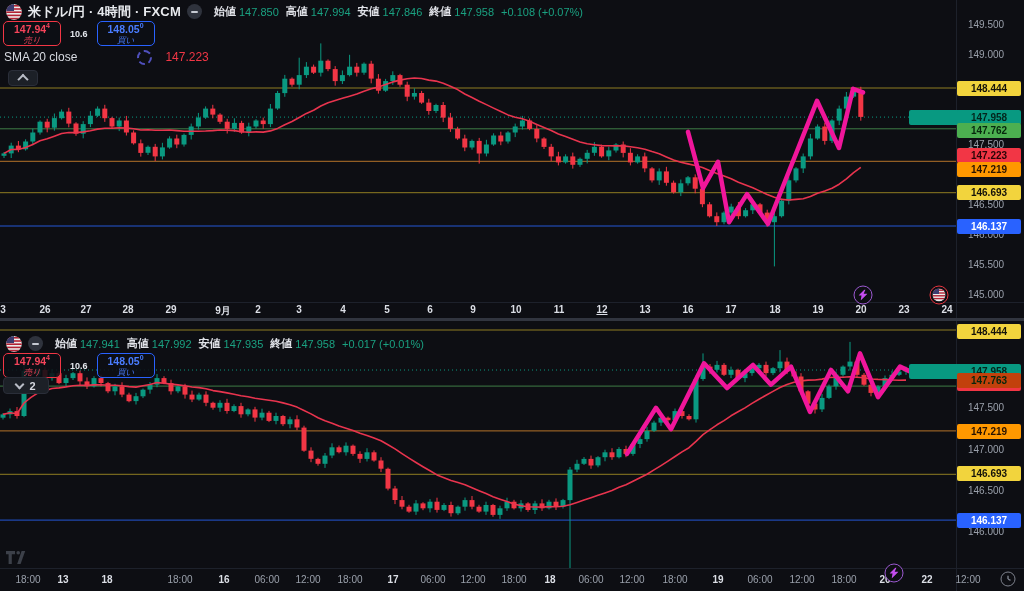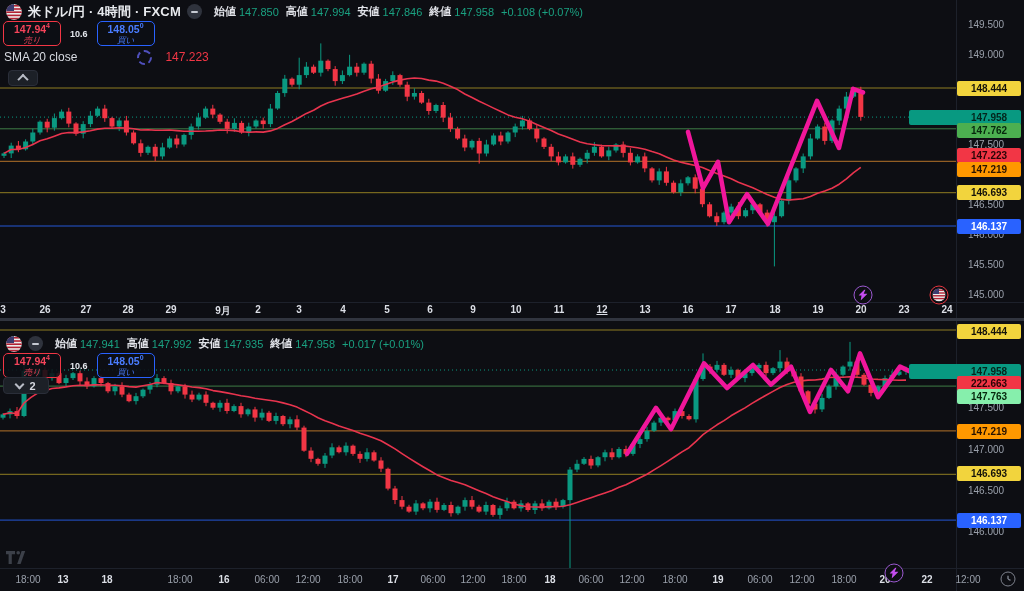--- a/index.html
+++ b/index.html
@@ -757,21 +757,21 @@
         <line x1="906.0" y1="44.6" x2="906.0" y2="52.8" stroke="#0a9981" stroke-width="1"></line>
         <rect x="903.5" y="47.9" width="5" height="1.6" fill="#0a9981"></rect>
       </g>
       <polyline points="3.0,92.4 10.0,90.7 17.0,91.8 24.0,81.0 31.0,75.4 38.0,70.8 45.0,68.7 52.0,66.5 59.0,65.9 66.0,64.9 73.0,63.7 80.0,63.3 87.0,63.4 94.0,62.9 101.0,62.8 108.0,63.2 115.0,63.2 122.0,63.8 129.0,64.6 136.0,65.1 143.0,63.8 150.0,62.5 157.0,60.6 164.0,61.2 171.0,62.1 178.0,62.9 185.0,63.7 192.0,65.0 199.0,65.6 206.0,66.8 213.0,68.6 220.0,69.6 227.0,70.9 234.0,72.3 241.0,73.8 248.0,74.7 255.0,76.3 262.0,77.2 269.0,78.2 276.0,79.2 283.0,80.9 290.0,82.7 297.0,85.1 304.0,88.5 311.0,91.9 318.0,95.8 325.0,98.8 332.0,101.2 339.0,104.1 346.0,106.2 353.0,108.5 360.0,111.3 367.0,113.4 374.0,116.1 381.0,118.8 388.0,122.8 395.0,126.9 402.0,131.6 409.0,136.1 416.0,140.5 423.0,144.7 430.0,148.8 437.0,152.9 444.0,155.7 451.0,158.4 458.0,160.5 465.0,162.7 472.0,165.7 479.0,168.7 486.0,171.6 493.0,174.7 500.0,177.2 507.0,179.6 514.0,182.0 521.0,183.8 528.0,184.8 535.0,185.0 542.0,185.1 549.0,184.6 556.0,184.7 563.0,184.3 570.0,182.7 577.0,180.4 584.0,178.1 591.0,175.7 598.0,173.3 605.0,170.9 612.0,168.4 619.0,165.3 626.0,162.7 633.0,159.2 640.0,155.7 647.0,152.2 654.0,147.9 661.0,143.6 668.0,139.1 675.0,134.5 682.0,129.9 689.0,125.7 696.0,119.4 703.0,112.7 710.0,107.7 717.0,102.8 724.0,98.6 731.0,93.8 738.0,89.8 745.0,85.9 752.0,81.4 759.0,77.2 766.0,73.2 773.0,69.4 780.0,65.5 787.0,62.5 794.0,60.2 801.0,58.9 808.0,58.1 815.0,58.0 822.0,57.1 829.0,55.5 836.0,55.3 843.0,55.3 850.0,54.8 857.0,55.3 864.0,55.8 871.0,57.0 878.0,57.4 885.0,57.6 892.0,58.0 899.0,58.3 906.0,58.1" fill="none" stroke="#e8344e" stroke-width="1.6" stroke-linejoin="round"></polyline>
       <polyline points="627,131.9 656,85.8 671,107.2 704,41.3 727,66.0 753,42.9 771,62.7 791,44.6 810,89.9 831,47.9 848,69.3 860,31.4 878,75.1 900,44.6 912,50.4" fill="none" stroke="#f0169b" stroke-width="4.5" stroke-linecap="round" stroke-linejoin="round"></polyline>
     </svg>
     <div style="top:323.5px;background:#f2d43d;color:#15130a" class="tag">148.444</div>
     <div style="top:363.5px" class="symtag">USDJPY</div>
     <div style="top:363.5px;background:#089981;color:#03251c" class="tag">147.958</div>
     <div style="top:375.5px;background:#f23645;color:#2b0507" class="tag">222.663</div>
-    <div style="top:389px;background:#86efac;color:#06270d" class="tag">147.763</div>
+    <div style="top:373px;background:#c2410c;color:#06270d" class="tag">147.763</div>
     <div style="top:423.5px;background:#ff9800;color:#271200" class="tag">147.219</div>
     <div style="top:465.5px;background:#f2d43d;color:#15130a" class="tag">146.693</div>
     <div style="top:512.5px;background:#2962ff;color:#ffffff" class="tag">146.137</div>
     <div style="top:568px;height:23px" class="taxis">
       <span class="tick" style="left: 28px;">18:00</span>
       <span class="tick b" style="left: 63px;">13</span>
       <span class="tick b" style="left: 107px;">18</span>
       <span class="tick" style="left: 180px;">18:00</span>
       <span class="tick b" style="left: 224px;">16</span>
       <span class="tick" style="left: 267px;">06:00</span>

